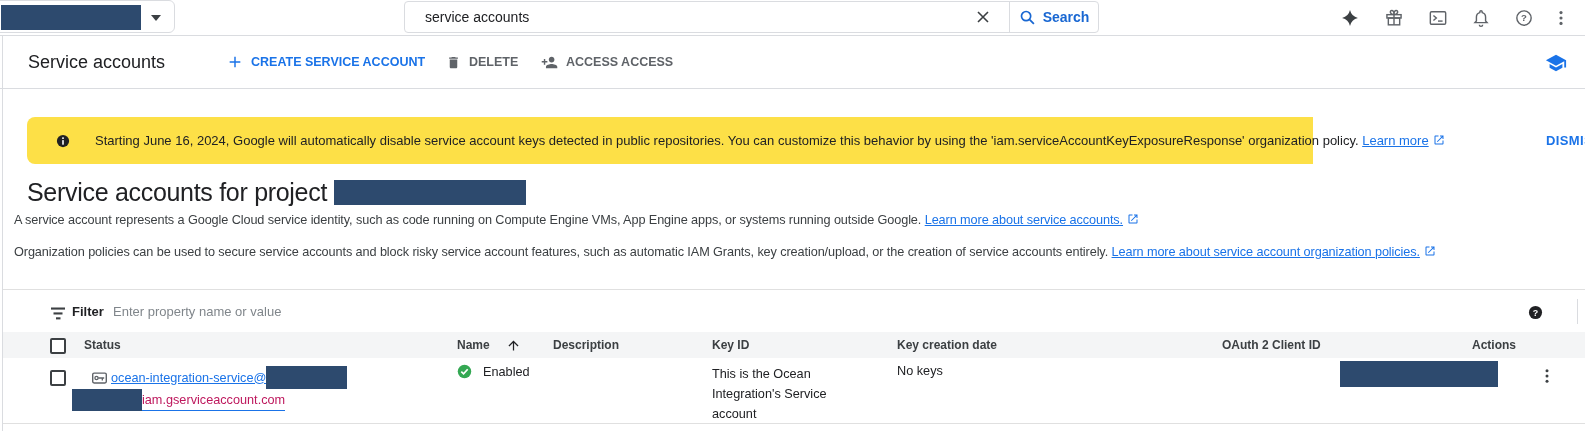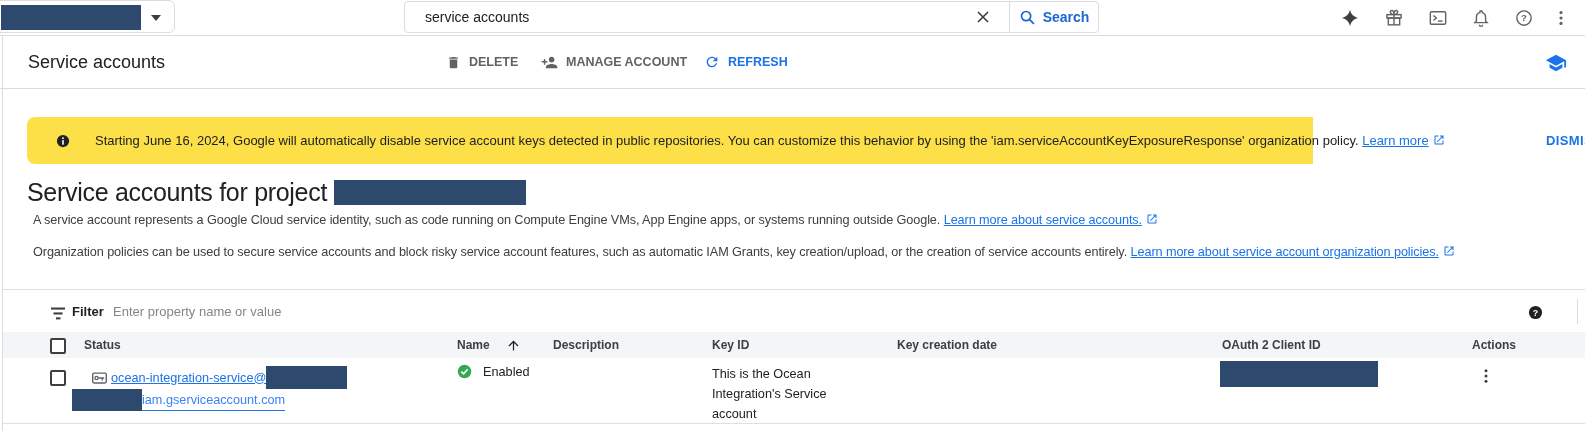--- a/index.html
+++ b/index.html
@@ -27,21 +27,21 @@
 
 .banner{position:absolute;left:27px;top:117px;width:1286px;height:47px;background:#fde047;border-radius:8px 0 0 8px}
 .banner-icon{position:absolute;left:29px;top:17px;width:14px;height:14px}
 .banner-text{position:absolute;left:68px;top:0;line-height:47px;font-size:13px;letter-spacing:0;color:#202124;white-space:nowrap}
 .lnk{color:#1a73e8;text-decoration:underline}
 .extlink{display:inline-block;vertical-align:-1px;margin-left:4px}
 .dismiss{position:absolute;left:1519px;top:0;line-height:47px;font-size:13px;font-weight:700;letter-spacing:.4px;color:#1a73e8;white-space:nowrap}
 
 .heading{position:absolute;left:27px;top:180px;height:25px;display:flex;align-items:center;font-size:25px;letter-spacing:-.3px;color:#202124;white-space:nowrap}
 .heading .redact{width:192px;height:25px;margin-left:7px}
-.para{position:absolute;left:33px;font-size:12.7px;letter-spacing:-.1px;color:#3c4043;white-space:nowrap}
+.para{position:absolute;left:14px;font-size:12.7px;letter-spacing:-.1px;color:#3c4043;white-space:nowrap}
 
 .filterrow{position:absolute;left:3px;top:289px;width:1582px;height:43px;border-top:1px solid #e0e0e0;background:#fff}
 .filter-icon{position:absolute;left:48px;top:17px;width:15px;height:13px}
 .filter-label{position:absolute;left:69px;top:0;line-height:43px;font-size:13px;font-weight:700;color:#202124}
 .filter-ph{position:absolute;left:110px;top:0;line-height:43px;font-size:13px;color:#80868b}
 .filter-help{position:absolute;left:1525px;top:15px;width:15px;height:15px}
 .filter-div{position:absolute;left:1574px;top:9px;width:1px;height:25px;background:#dadce0}
 
 .thead{position:absolute;left:3px;top:332px;width:1582px;height:26px;background:#f4f5f6;display:flex;align-items:center;font-size:12px;font-weight:700;color:#3c4043}
 .trow{position:absolute;left:3px;top:358px;width:1582px;height:66px;border-bottom:1px solid #e0e0e0;font-size:12.7px}
@@ -54,21 +54,21 @@
 .hc.email{padding-left:8px}
 .hc.name{display:flex;align-items:center;gap:16px}
 .hc.oauth{padding-left:19px;display:flex;align-items:center;gap:18px}
 .hc.actions{text-align:right;padding-right:8px}
 .email-cell{padding-left:8px;padding-top:8px}
 .email-l1{display:flex;align-items:center;height:23px}
 .email-l1 .sa-icon{margin-right:4px}
 .email-l1 .etext{color:#1a73e8;text-decoration:underline}
 .email-l2{display:flex;align-items:center;height:22px;margin-left:-20px;border-bottom:1px solid #1a73e8;width:fit-content}
 .email-l2 .redact{width:70px;height:22px}
-.email-l2 .etext{color:#3b82f6}
+.email-l2 .etext{color:#be185d}
 .status-cell{padding-top:7px;display:flex;align-items:flex-start;gap:11px;line-height:15px}
 .status-cell svg{margin-top:-1px}
 .desc-cell{padding-top:6px;line-height:20px;max-width:130px;white-space:normal}
 .keyid-cell{padding-top:6px}
 .oauth-cell{padding-top:3px}
 .oauth-cell .redact{width:158px;height:26px;margin-left:17px}
 .actions-cell{display:flex;justify-content:flex-end;padding-right:29px;padding-top:8px}
 .status-cell,.desc-cell,.keyid-cell{color:#202124}
 </style>
 </head>
@@ -117,37 +117,37 @@
     </svg>
   <svg class="topicon" style="left:1551px" viewBox="0 0 24 24">
       <circle cx="12" cy="5.5" r="1.9" fill="#5f6368"></circle>
       <circle cx="12" cy="12" r="1.9" fill="#5f6368"></circle>
       <circle cx="12" cy="18.5" r="1.9" fill="#5f6368"></circle>
     </svg>
 </div>
 
 <div class="toolbar">
   <div class="page-title">Service accounts</div>
+  <div class="tbtn blue" style="left:227px">
+    <svg width="16" height="16" viewBox="0 0 24 24">
+        <path d="M12 4 v16 M4 12 h16" stroke="#1a73e8" stroke-width="2.2"></path>
+      </svg>
+    <span>CREATE SERVICE ACCOUNT</span>
+  </div>
   <div class="tbtn gray" style="left:446px">
     <svg width="15" height="15" viewBox="0 0 24 24">
         <path d="M6 19c0 1.1.9 2 2 2h8c1.1 0 2-.9 2-2V7H6v12zM19 4h-3.5l-1-1h-5l-1 1H5v2h14V4z" fill="#5f6368"></path>
       </svg>
     <span>DELETE</span>
   </div>
   <div class="tbtn gray" style="left:541px">
     <svg width="17" height="17" viewBox="0 0 24 24">
         <path d="M15 12c2.21 0 4-1.79 4-4s-1.79-4-4-4-4 1.79-4 4 1.79 4 4 4zm-9-2V7H4v3H1v2h3v3h2v-3h3v-2H6zm9 4c-2.67 0-8 1.34-8 4v2h16v-2c0-2.66-5.33-4-8-4z" fill="#5f6368"></path>
       </svg>
-    <span>MANAGE ACCOUNT</span>
-  </div>
-  <div class="tbtn blue" style="left:704px">
-    <svg width="16" height="16" viewBox="0 0 24 24">
-        <path d="M17.65 6.35C16.2 4.9 14.21 4 12 4c-4.42 0-7.99 3.58-7.99 8s3.57 8 7.99 8c3.73 0 6.84-2.55 7.73-6h-2.08c-.82 2.33-3.04 4-5.65 4-3.31 0-6-2.69-6-6s2.69-6 6-6c1.66 0 3.14.69 4.22 1.78L13 11h7V4l-2.35 2.35z" fill="#1a73e8"></path>
-      </svg>
-    <span>REFRESH</span>
+    <span>ACCESS ACCESS</span>
   </div>
   <svg style="position:absolute;left:1545px;top:16px" width="22" height="22" viewBox="0 0 24 24">
       <path d="M5 13.18v4L12 21l7-3.82v-4L12 17l-7-3.82zM12 3L1 9l11 6 9-4.91V17h2V9L12 3z" fill="#1a73e8"></path>
     </svg>
 </div>
 <div class="panel-left"></div>
 
 <div class="banner">
   <svg class="banner-icon" viewBox="0 0 16 16">
       <circle cx="8" cy="8" r="7" fill="#202124"></circle>
@@ -238,20 +238,21 @@
     </div>
     <div class="status-cell">
       <svg width="15" height="15" viewBox="0 0 16 16">
           <circle cx="8" cy="8" r="7.2" fill="#34a853"></circle>
           <path d="M4.6 8.2 L7 10.5 L11.4 5.6" stroke="#fff" stroke-width="1.8" fill="none"></path>
         </svg>
       <span>Enabled</span>
     </div>
     <div></div>
     <div class="desc-cell">This is the Ocean Integration's Service account</div>
+    <div class="keyid-cell">No keys</div>
     <div></div>
     <div class="oauth-cell">
         <div class="redact"></div>
       </div>
     <div class="actions-cell">
       <svg width="18" height="20" viewBox="0 0 24 24">
           <circle cx="12" cy="5" r="2" fill="#3c4043"></circle>
           <circle cx="12" cy="12" r="2" fill="#3c4043"></circle>
           <circle cx="12" cy="19" r="2" fill="#3c4043"></circle>
         </svg>

